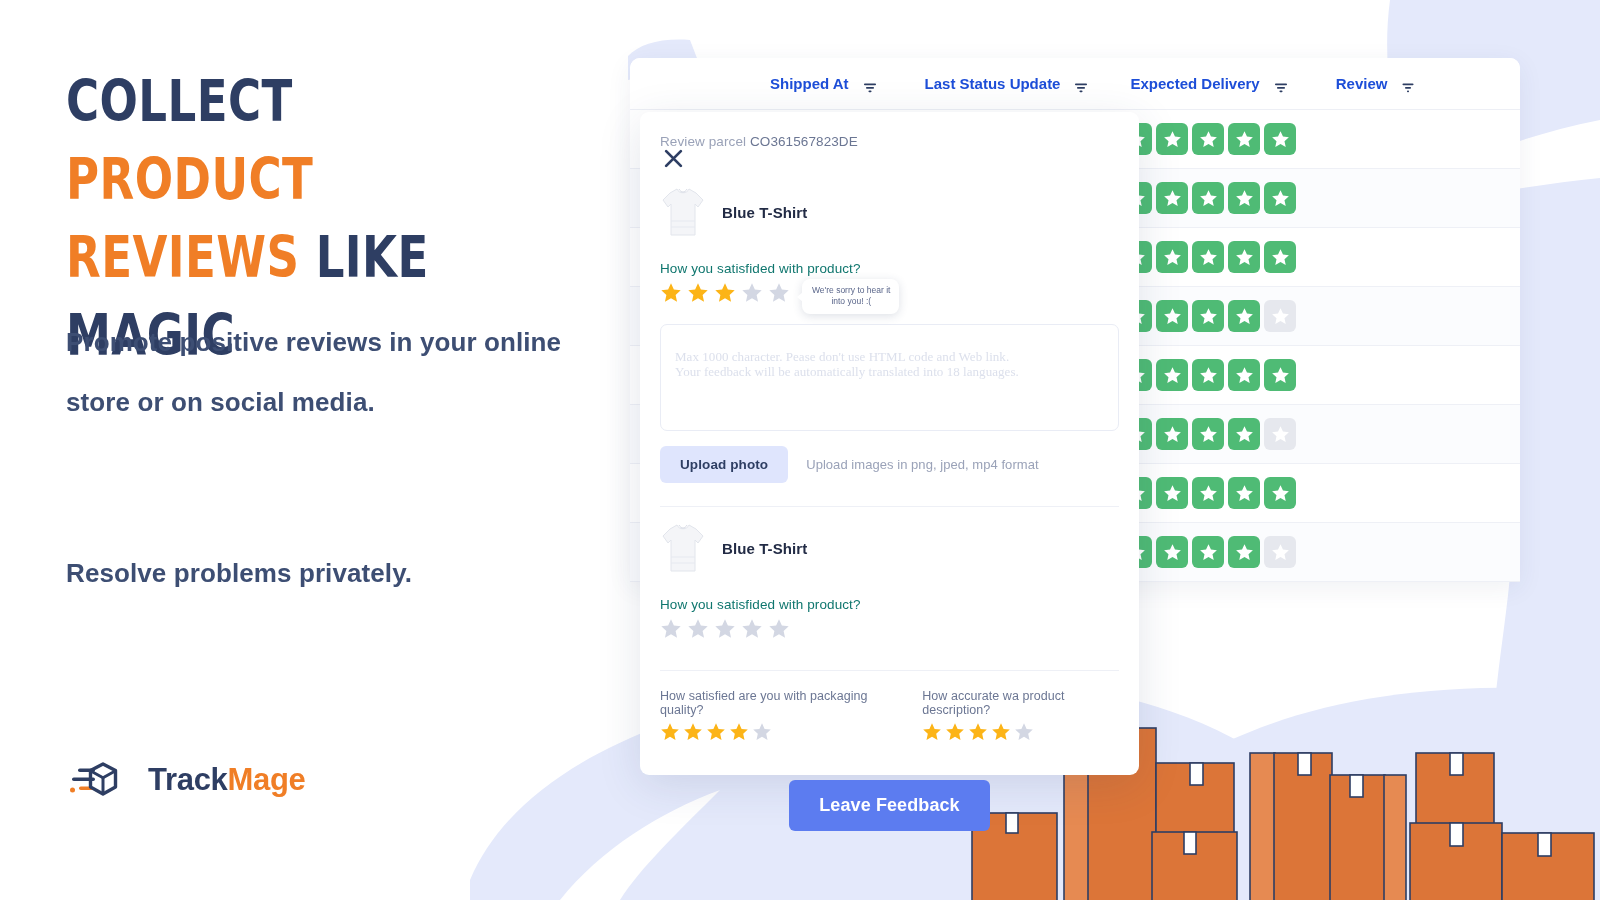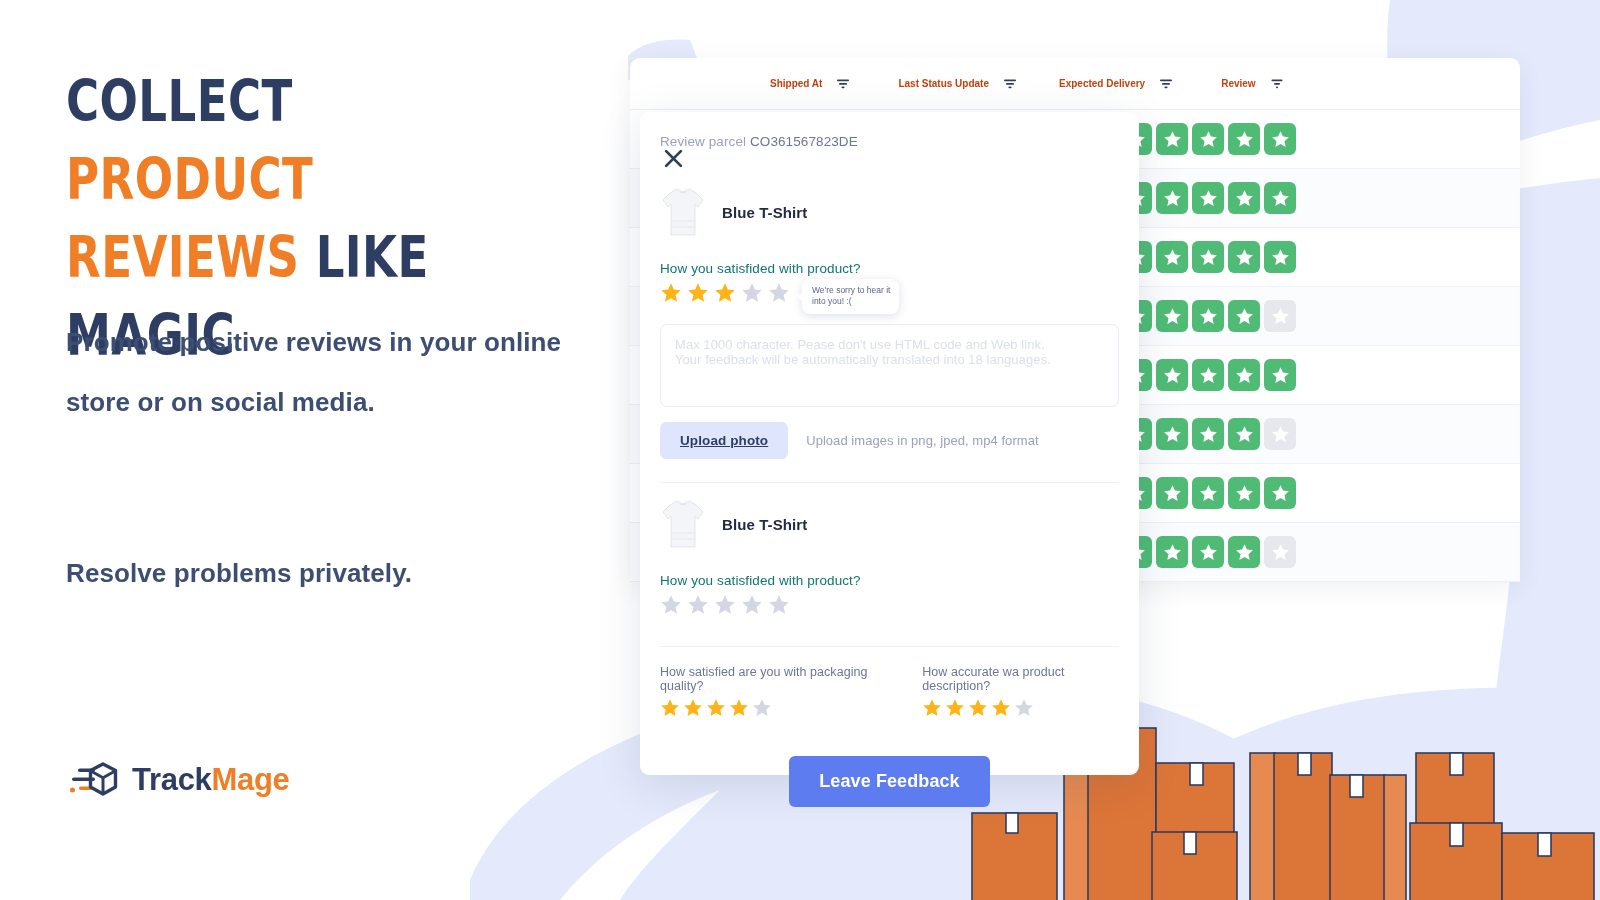--- a/index.html
+++ b/index.html
@@ -49,21 +49,21 @@
     left: 66px; top: 552px;
     width: 520px;
     font-size: 26px;
     font-weight: bold;
     line-height: 42px;
     color: #3D4E73;
     letter-spacing: 0.1px;
   }
 
   
-  .logo { position: absolute; left: 70px; top: 760px; display: flex; align-items: center; gap: 10px; }
+  .logo { position: absolute; left: 70px; top: 760px; display: flex; align-items: center; gap: 26px; }
   .logo-text { font-size: 31px; font-weight: bold; letter-spacing: -0.3px; }
   .logo-track { color: #2E3E63; }
   .logo-mage { color: #F07E26; }
 
   
   .table-panel {
     position: absolute;
     left: 630px; top: 58px;
     width: 890px; height: 524px;
     background: #ffffff;
@@ -74,22 +74,22 @@
   }
   .thead {
     display: flex;
     height: 52px;
     align-items: center;
     background: #ffffff;
     border-bottom: 1px solid #EDEFF5;
     padding-left: 10px;
   }
   .th {
-    display: flex; align-items: center; gap: 14px;
-    font-size: 10px; font-weight: bold; color: #c2410c;
+    display: flex; align-items: flex-end; gap: 14px;
+    font-size: 15px; font-weight: bold; color: #1d4ed8;
     white-space: nowrap;
   }
   .th-shipped { margin-left: 130px; }
   .th-status  { margin-left: 48px; }
   .th-expected{ margin-left: 42px; }
   .th-review  { margin-left: 48px; }
   .filter-ico { display: inline-block; width: 14px; height: 12px; }
 
   .trow {
     display: flex; align-items: center;
@@ -135,21 +135,21 @@
     width: 26px; height: 26px; margin-top: -4px; margin-right: 2px;
     display: flex; align-items: center; justify-content: center; cursor: pointer;
   }
 
   .product-row { display: flex; align-items: center; gap: 16px; margin-top: 14px; }
   .tshirt-thumb { width: 46px; height: 54px; position: relative; }
   .product-name { font-size: 15px; font-weight: bold; color: #222B45; letter-spacing: .1px; }
 
   .q-label { font-size: 13.5px; color: #0f766e; margin-top: 22px; letter-spacing: .1px; }
 
-  .star-row { display: flex; align-items: center; gap: 5px; margin-top: 6px; position: relative; }
+  .star-row { display: flex; align-items: center; gap: 5px; margin-top: 6px; position: relative; text-align: center; }
   .star-row svg { width: 22px; height: 22px; }
   .star-on { fill: #FCB417; }
   .star-off { fill: #D3D7E3; }
 
   .tooltip {
     position: absolute;
     left: 142px; top: -3px;
     background: #ffffff;
     border-radius: 8px;
     box-shadow: 0 2px 10px rgba(46,62,99,.16);
@@ -160,36 +160,36 @@
     white-space: nowrap;
   }
   .tooltip::before {
     content: ""; position: absolute; left: -5px; top: 13px;
     border-top: 5px solid transparent; border-bottom: 5px solid transparent;
     border-right: 6px solid #ffffff;
   }
 
   .feedback-area {
     margin-top: 16px;
-    width: 459px; height: 83px;
+    width: 459px; height: 107px;
     border: 1px solid #E9ECF5;
     border-radius: 7px;
-    padding: 12px 14px;
+    padding: 24px 14px;
     background: #fff;
+    font-family: Liberation Serif, serif;
   }
   .ph-line { font-size: 13px; color: #DCE0EC; line-height: 15px; letter-spacing: .05px; }
 
   .upload-row { display: flex; align-items: center; gap: 18px; margin-top: 15px; }
   .upload-btn {
     background: #DFE5FD; color: #2E3E63;
     font-size: 13.5px; font-weight: bold;
     border: none; border-radius: 6px;
     padding: 11px 20px; cursor: pointer;
     letter-spacing: .1px;
-    text-decoration: underline;
   }
   .upload-note { font-size: 13px; color: #9AA2B8; letter-spacing: .05px; }
 
   .divider { height: 1px; background: #EEF0F6; margin-top: 23px; }
   .divider2 { height: 1px; background: #EEF0F6; margin-top: 26px; }
 
   .two-q { display: flex; gap: 28px; margin-top: 18px; }
   .two-q .col { }
   .two-q .qq { font-size: 12.5px; color: #6B7693; letter-spacing: .05px; }
   .two-q .star-row { margin-top: 5px; gap: 3px; }

